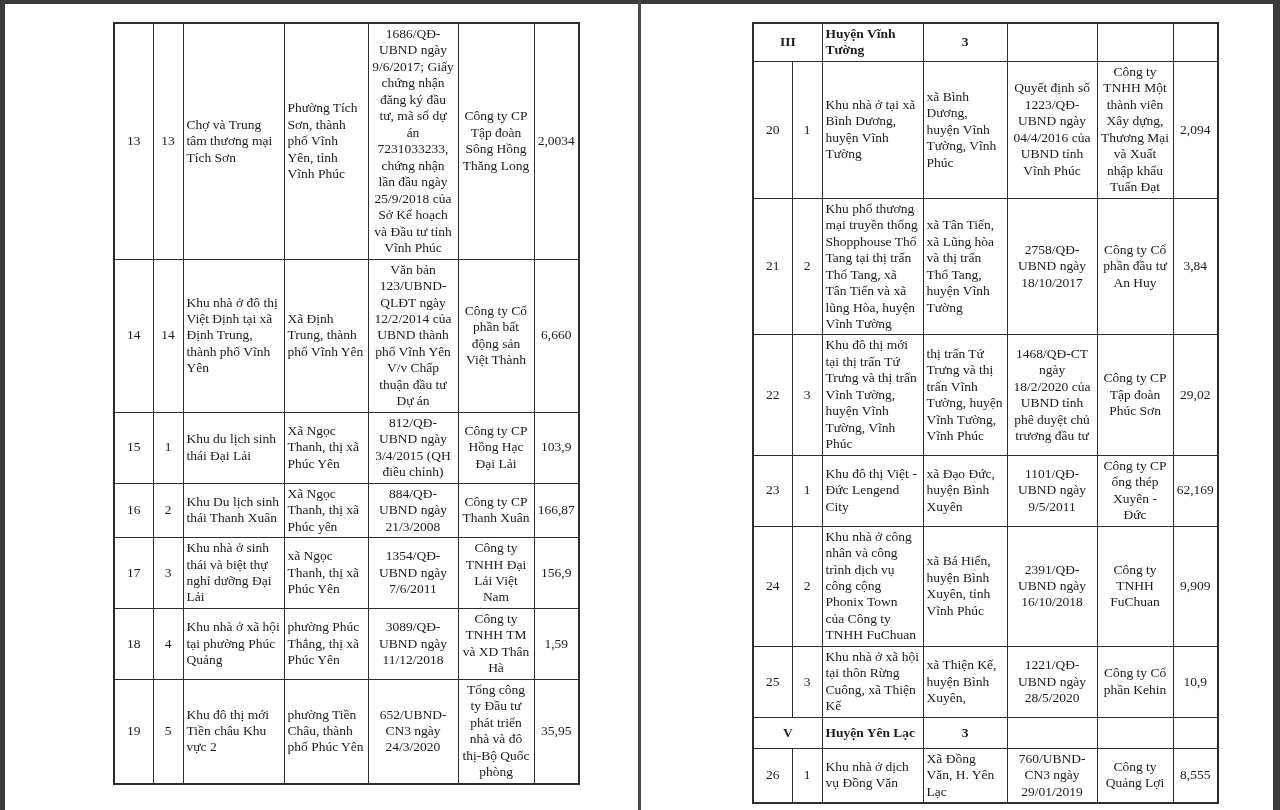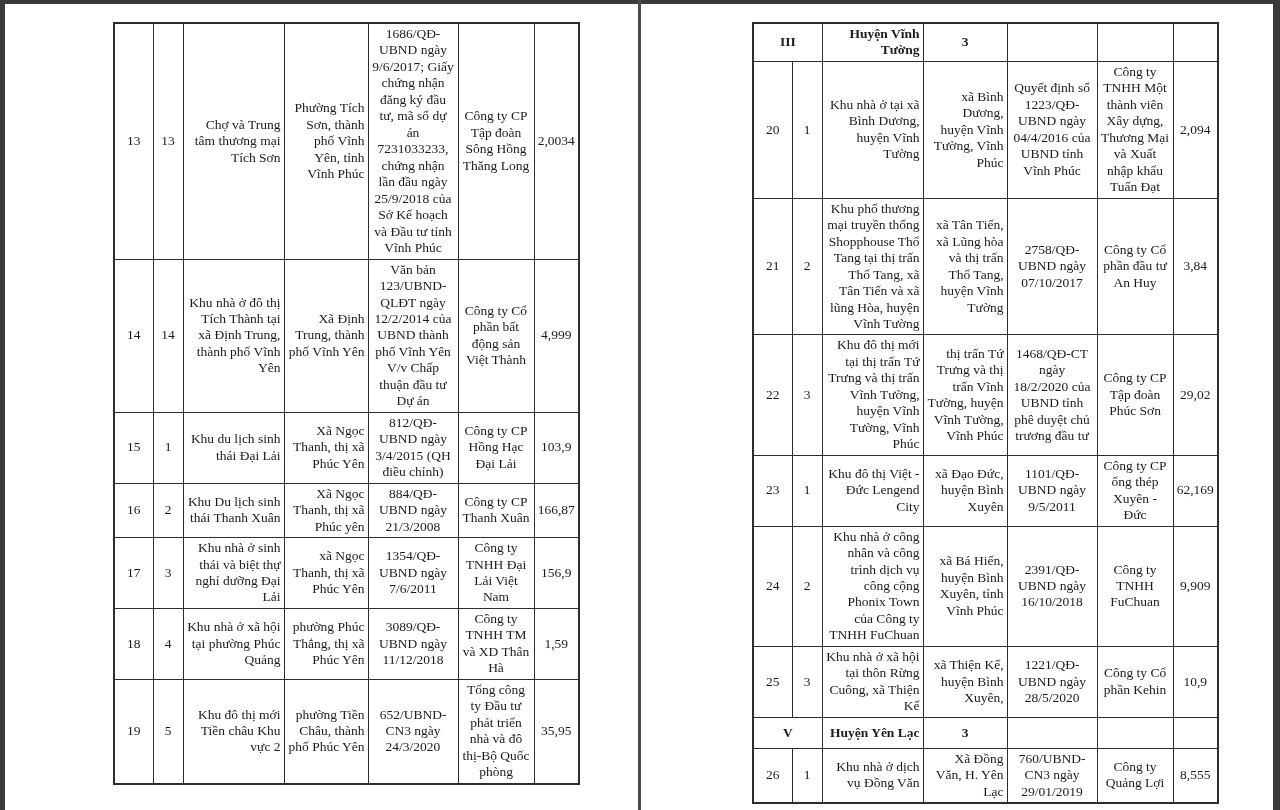--- a/index.html
+++ b/index.html
@@ -31,21 +31,21 @@
   .doc-table td{
     border:1.5px solid #2d2d2d;
     padding:2px 3px;
     font-size:13.5px;
     line-height:1.22;
     color:#1b1b1b;
     vertical-align:middle;
     overflow:hidden;
   }
   .c-center{text-align:center;}
-  .c-left{text-align:right;}
+  .c-left{text-align:left;}
   .cell-area{text-align:center;word-break:break-all;}
   tr.section-row td{font-weight:bold;height:26px;}
   col.c1{width:39px;} col.c2{width:30px;} col.c3{width:101px;}
   col.c4{width:84px;} col.c5{width:90px;} col.c6{width:76px;} col.c7{width:45px;}
 </style>
 </head>
 <body>
 
 <div class="edge edge-top"></div>
 <div class="edge edge-left"></div>
@@ -69,25 +69,25 @@
           <td class="c-center">13</td>
           <td class="c-left">Chợ và Trung tâm thương mại Tích Sơn</td>
           <td class="c-left">Phường Tích Sơn, thành phố Vĩnh Yên, tỉnh Vĩnh Phúc</td>
           <td class="c-center">1686/QĐ-UBND ngày 9/6/2017; Giấy chứng nhận đăng ký đầu tư, mã số dự án 7231033233, chứng nhận lần đầu ngày 25/9/2018 của Sở Kế hoạch và Đầu tư tỉnh Vĩnh Phúc</td>
           <td class="c-center">Công ty CP Tập đoàn Sông Hồng Thăng Long</td>
           <td class="cell-area">2,0034</td>
         </tr>
         <tr>
           <td class="c-center">14</td>
           <td class="c-center">14</td>
-          <td class="c-left">Khu nhà ở đô thị Tích Thành tại xã Định Trung, thành phố Vĩnh Yên</td>
+          <td class="c-left">Khu nhà ở đô thị Việt Định tại xã Định Trung, thành phố Vĩnh Yên</td>
           <td class="c-left">Xã Định Trung, thành phố Vĩnh Yên</td>
           <td class="c-center">Văn bản 123/UBND-QLĐT ngày 12/2/2014 của UBND thành phố Vĩnh Yên V/v Chấp thuận đầu tư Dự án</td>
           <td class="c-center">Công ty Cổ phần bất động sản Việt Thành</td>
-          <td class="cell-area">4,999</td>
+          <td class="cell-area">6,660</td>
         </tr>
         <tr>
           <td class="c-center">15</td>
           <td class="c-center">1</td>
           <td class="c-left">Khu du lịch sinh thái Đại Lải</td>
           <td class="c-left">Xã Ngọc Thanh, thị xã Phúc Yên</td>
           <td class="c-center">812/QĐ-UBND ngày 3/4/2015 (QH điều chỉnh)</td>
           <td class="c-center">Công ty CP Hồng Hạc Đại Lải</td>
           <td class="cell-area">103,9</td>
         </tr>
@@ -158,21 +158,21 @@
           <td class="c-left">xã Bình Dương, huyện Vĩnh Tường, Vĩnh Phúc</td>
           <td class="c-center">Quyết định số 1223/QĐ-UBND ngày 04/4/2016 của UBND tỉnh Vĩnh Phúc</td>
           <td class="c-center">Công ty TNHH Một thành viên Xây dựng, Thương Mại và Xuất nhập khẩu Tuấn Đạt</td>
           <td class="cell-area">2,094</td>
         </tr>
         <tr>
           <td class="c-center">21</td>
           <td class="c-center">2</td>
           <td class="c-left">Khu phố thương mại truyền thống Shopphouse Thổ Tang tại thị trấn Thổ Tang, xã Tân Tiến và xã lũng Hòa, huyện Vĩnh Tường</td>
           <td class="c-left">xã Tân Tiến, xã Lũng hòa và thị trấn Thổ Tang, huyện Vĩnh Tường</td>
-          <td class="c-center">2758/QĐ-UBND ngày 07/10/2017</td>
+          <td class="c-center">2758/QĐ-UBND ngày 18/10/2017</td>
           <td class="c-center">Công ty Cổ phần đầu tư An Huy</td>
           <td class="cell-area">3,84</td>
         </tr>
         <tr>
           <td class="c-center">22</td>
           <td class="c-center">3</td>
           <td class="c-left">Khu đô thị mới tại thị trấn Tứ Trưng và thị trấn Vĩnh Tường, huyện Vĩnh Tường, Vĩnh Phúc</td>
           <td class="c-left">thị trấn Tứ Trưng và thị trấn Vĩnh Tường, huyện Vĩnh Tường, Vĩnh Phúc</td>
           <td class="c-center">1468/QĐ-CT ngày 18/2/2020 của UBND tỉnh phê duyệt chủ trương đầu tư</td>
           <td class="c-center">Công ty CP Tập đoàn Phúc Sơn</td>

